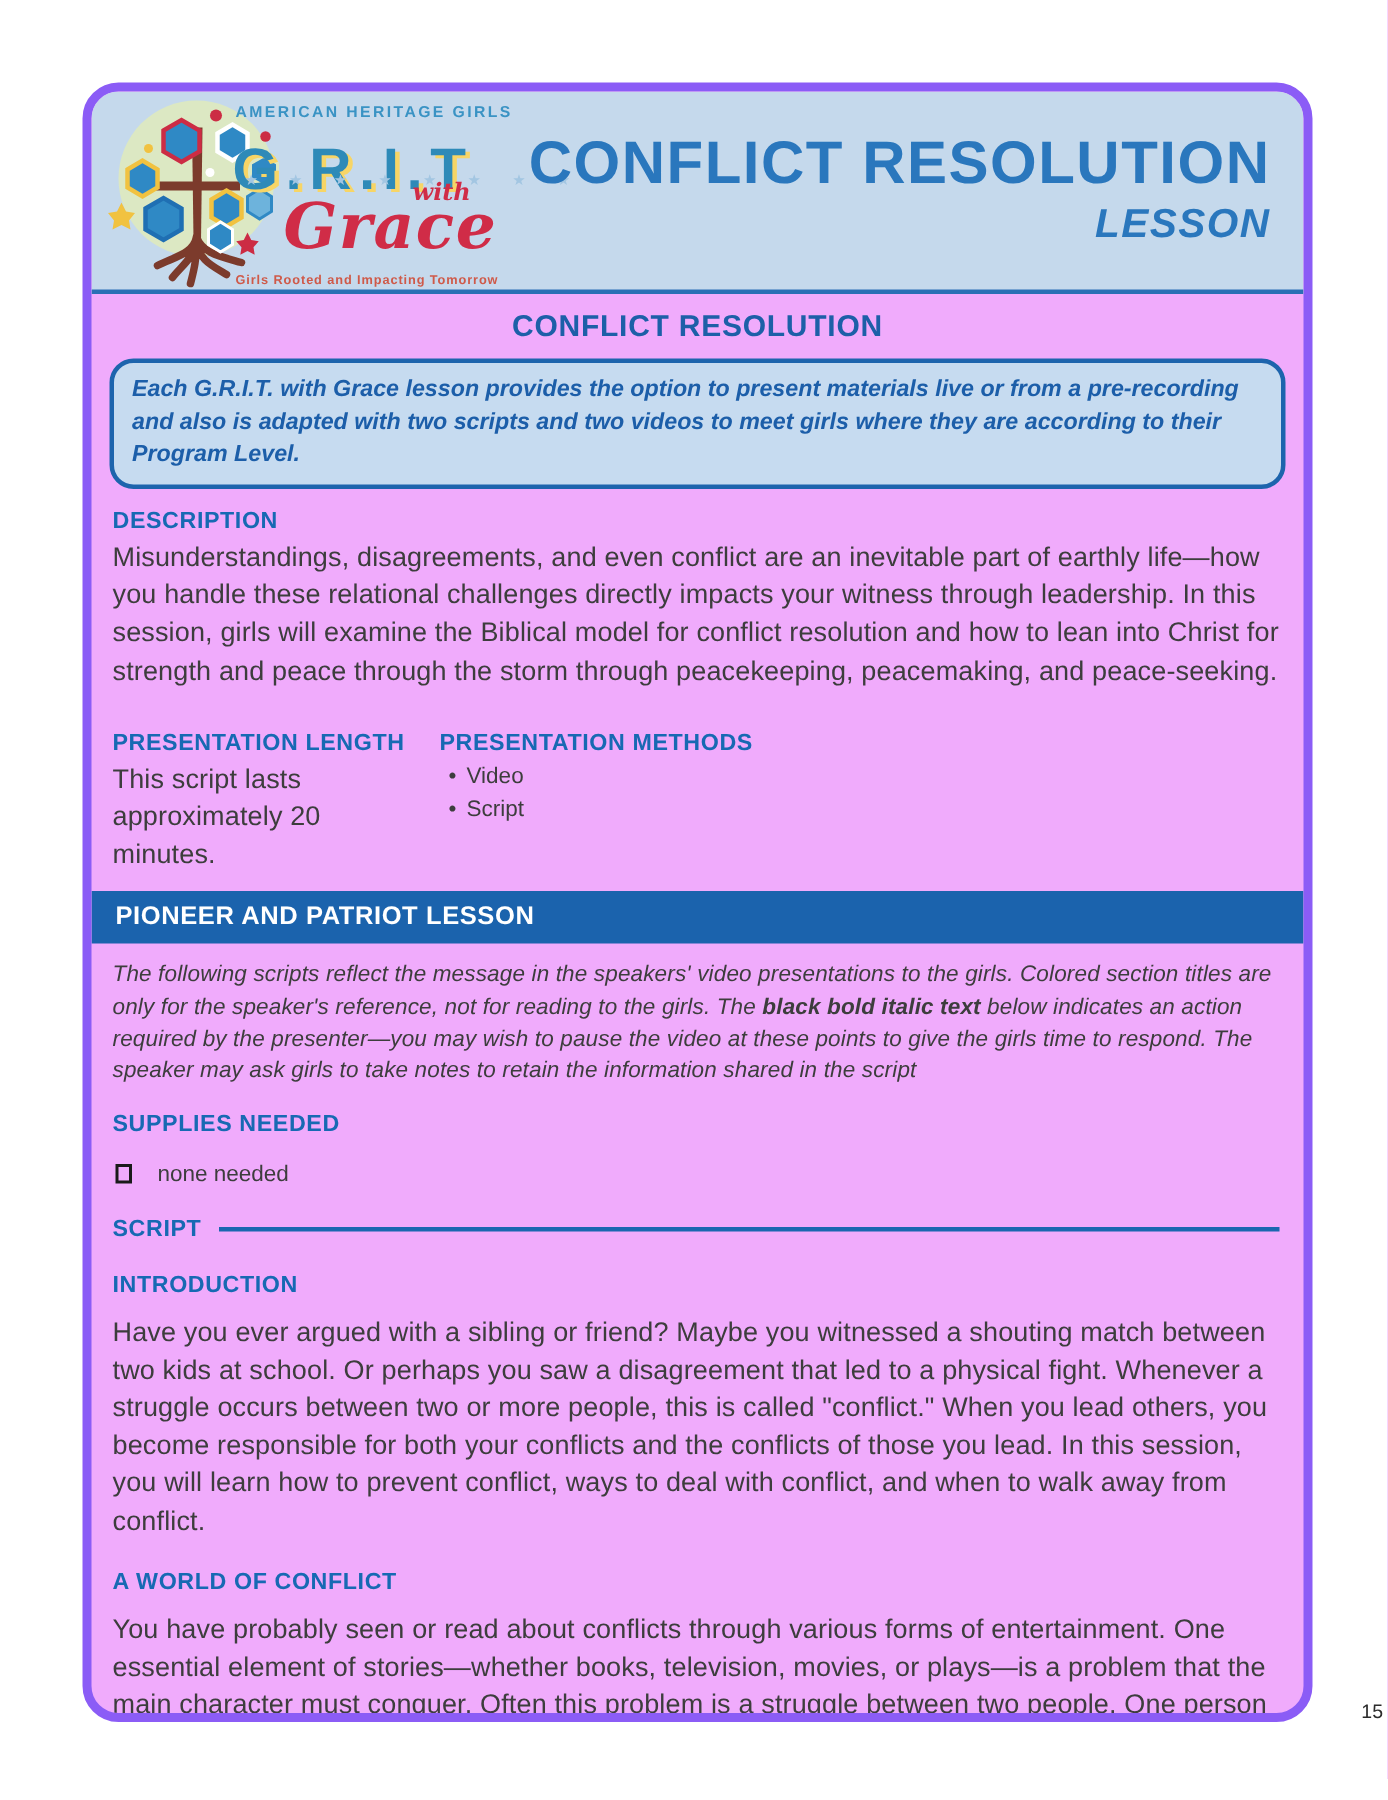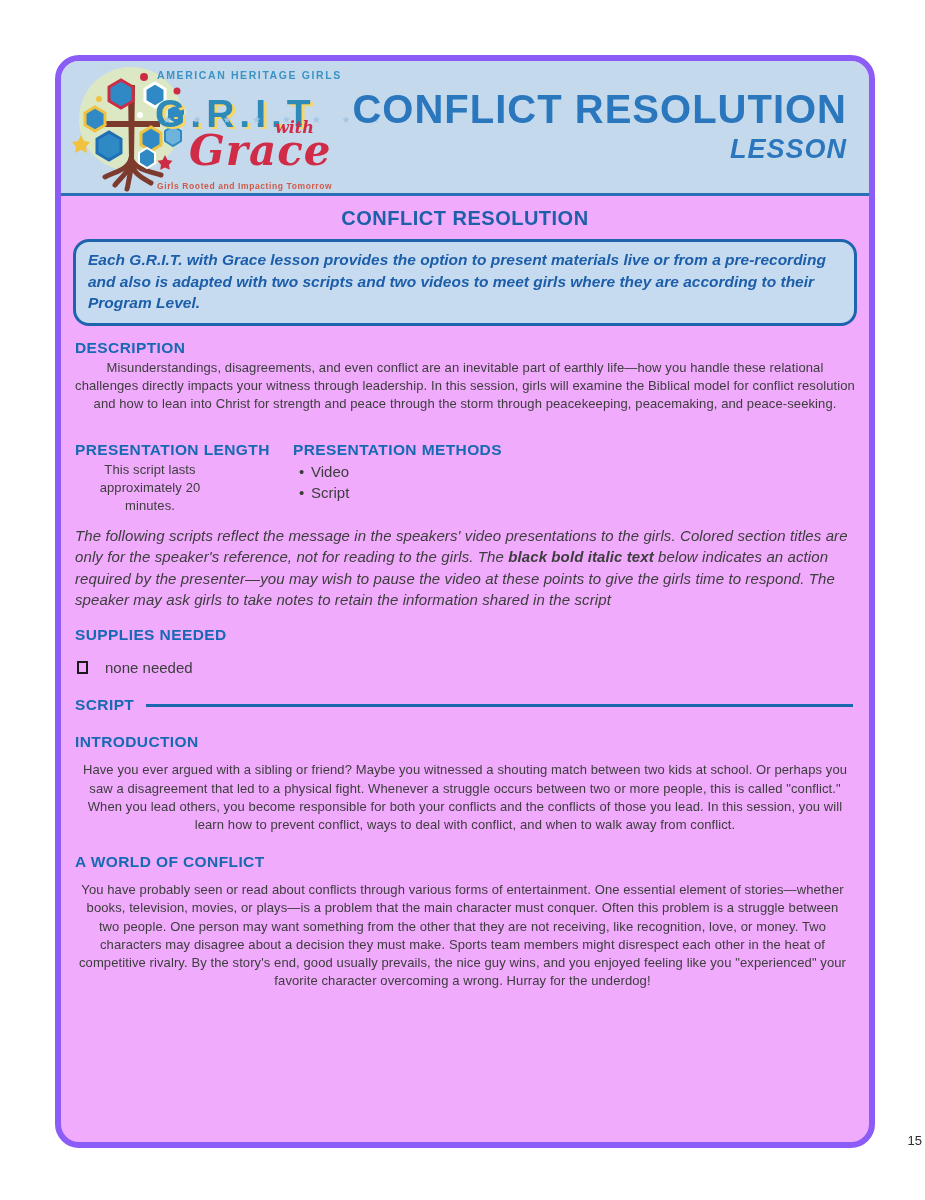--- a/index.html
+++ b/index.html
@@ -82,21 +82,21 @@
   }
   .callout p {
     font-size: 15.5px; font-weight: bold; font-style: italic;
     color: #1c5ea9; line-height: 1.4;
   }
   h3.sec {
     color: #1769b3; font-size: 15.5px; font-weight: bold;
     letter-spacing: 0.4px; margin: 13px 0 2px 0;
   }
   p.body {
-    font-size: 13px; color: #3d3d3d; line-height: 1.4; letter-spacing: 0.1px; text-align: center;
+    font-size: 18px; color: #3d3d3d; line-height: 1.4; letter-spacing: 0.1px;
   }
   .cols { display: flex; margin-top: 27px; }
   .col-1 { width: 218px; }
   .col-2 { width: 236px; }
   .col-3 { flex: 1; }
   .cols h3.sec { margin-top: 0; }
   .bullet-row { display: flex; font-size: 15px; color: #3d3d3d; line-height: 1.45; }
   .bullet-glyph { width: 18px; padding-left: 6px; }
   .bullet-text { flex: 1; }
   p.small { font-size: 12.5px; color: #3d3d3d; line-height: 1.35; margin-top: 3px; }
@@ -196,20 +196,21 @@
           <span class="bullet-text">Video</span>
         </div>
         <div class="bullet-row">
           <span class="bullet-glyph">•</span>
           <span class="bullet-text">Script</span>
         </div>
       </div>
     </div>
   </div>
 
+  <div class="banner">PIONEER AND PATRIOT LESSON</div>
 
   <div class="content">
     <p class="note"><span>The following scripts reflect the message in the speakers' video presentations to the girls. Colored section titles are only for the speaker's reference, not for reading to the girls. The </span><b>black bold italic text</b><span> below indicates an action required by the presenter—you may wish to pause the video at these points to give the girls time to respond. The speaker may ask girls to take notes to retain the information shared in the script</span></p>
 
     <h3 class="sec" style="margin-top:16px;">SUPPLIES NEEDED</h3>
     <div class="check-row">
       <span class="checkbox"></span>
       <span class="check-label">none needed</span>
     </div>
 

